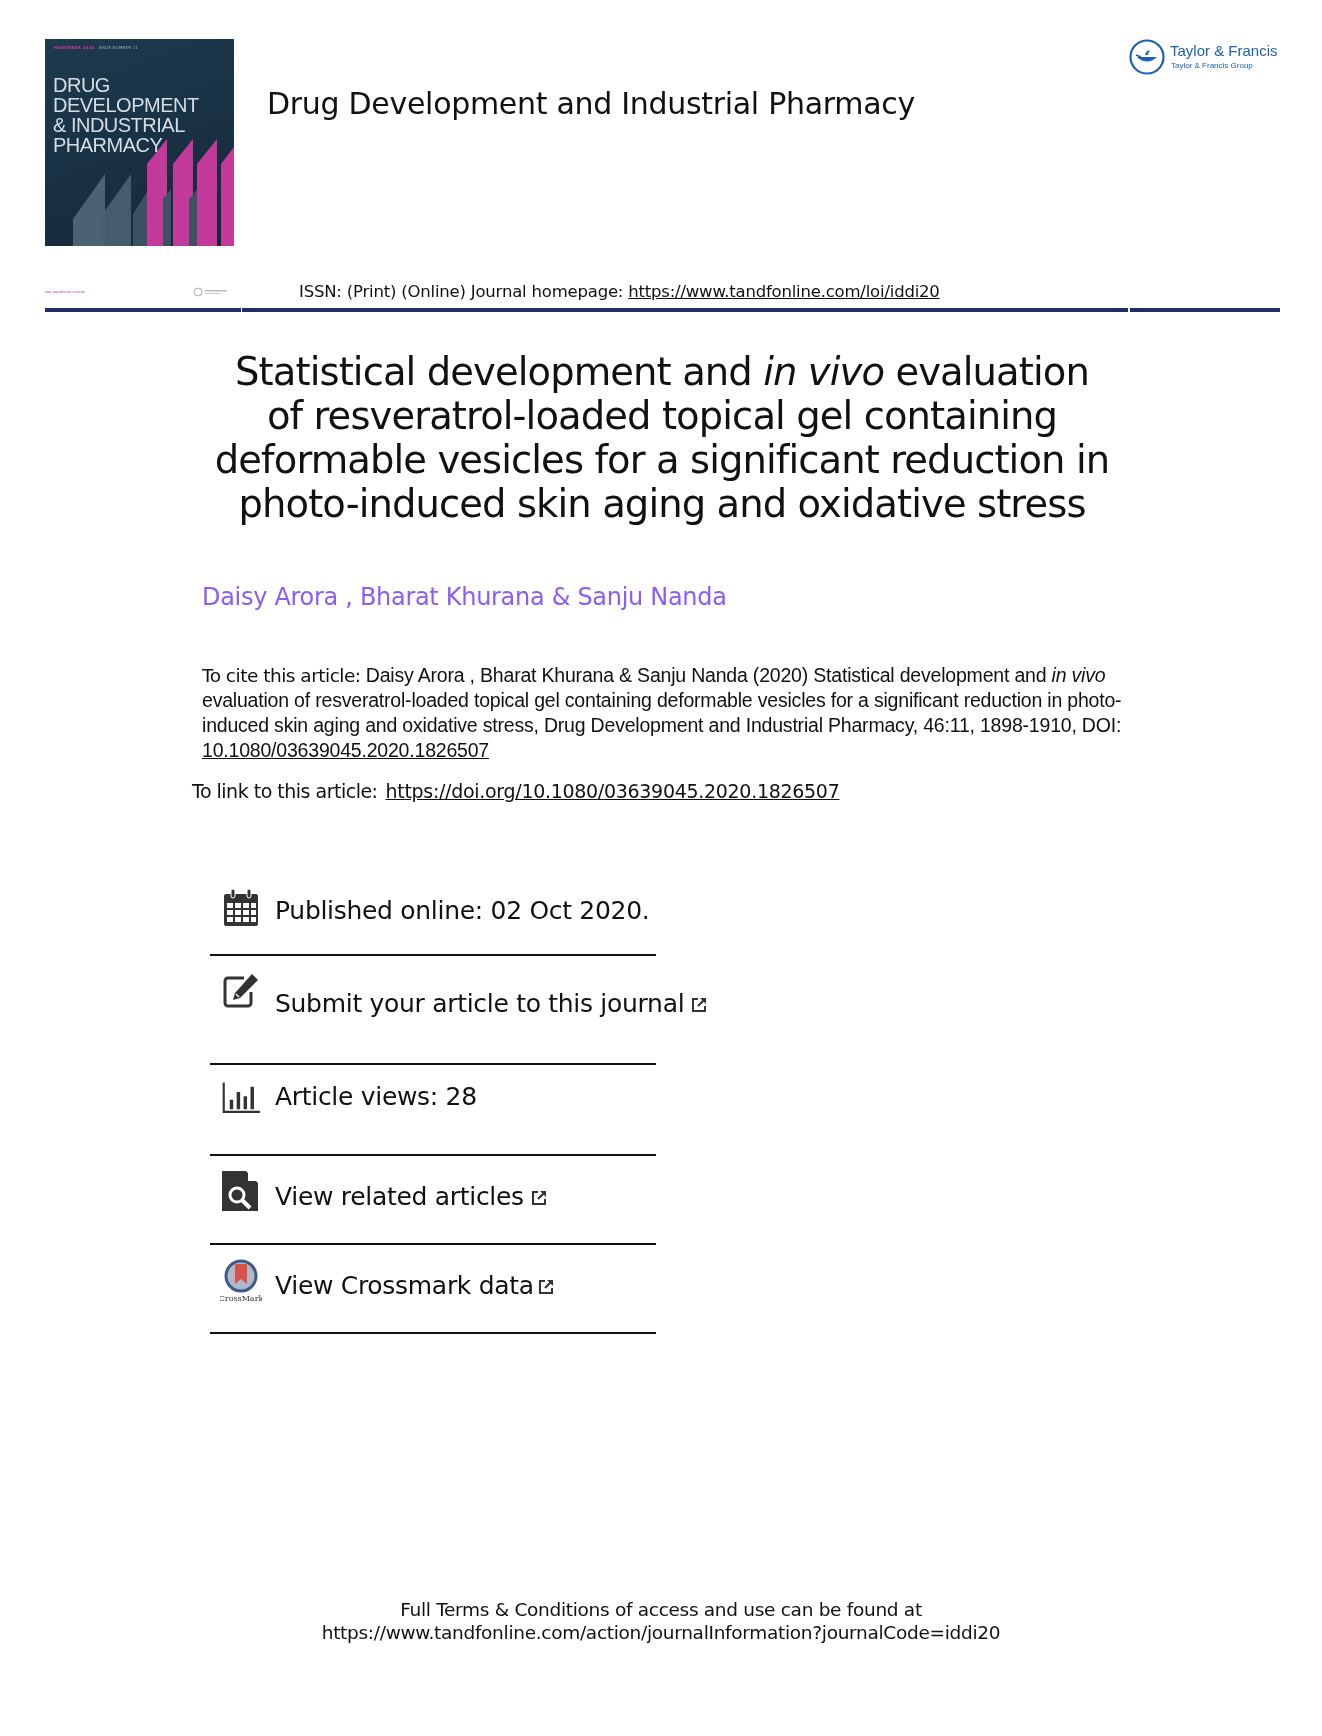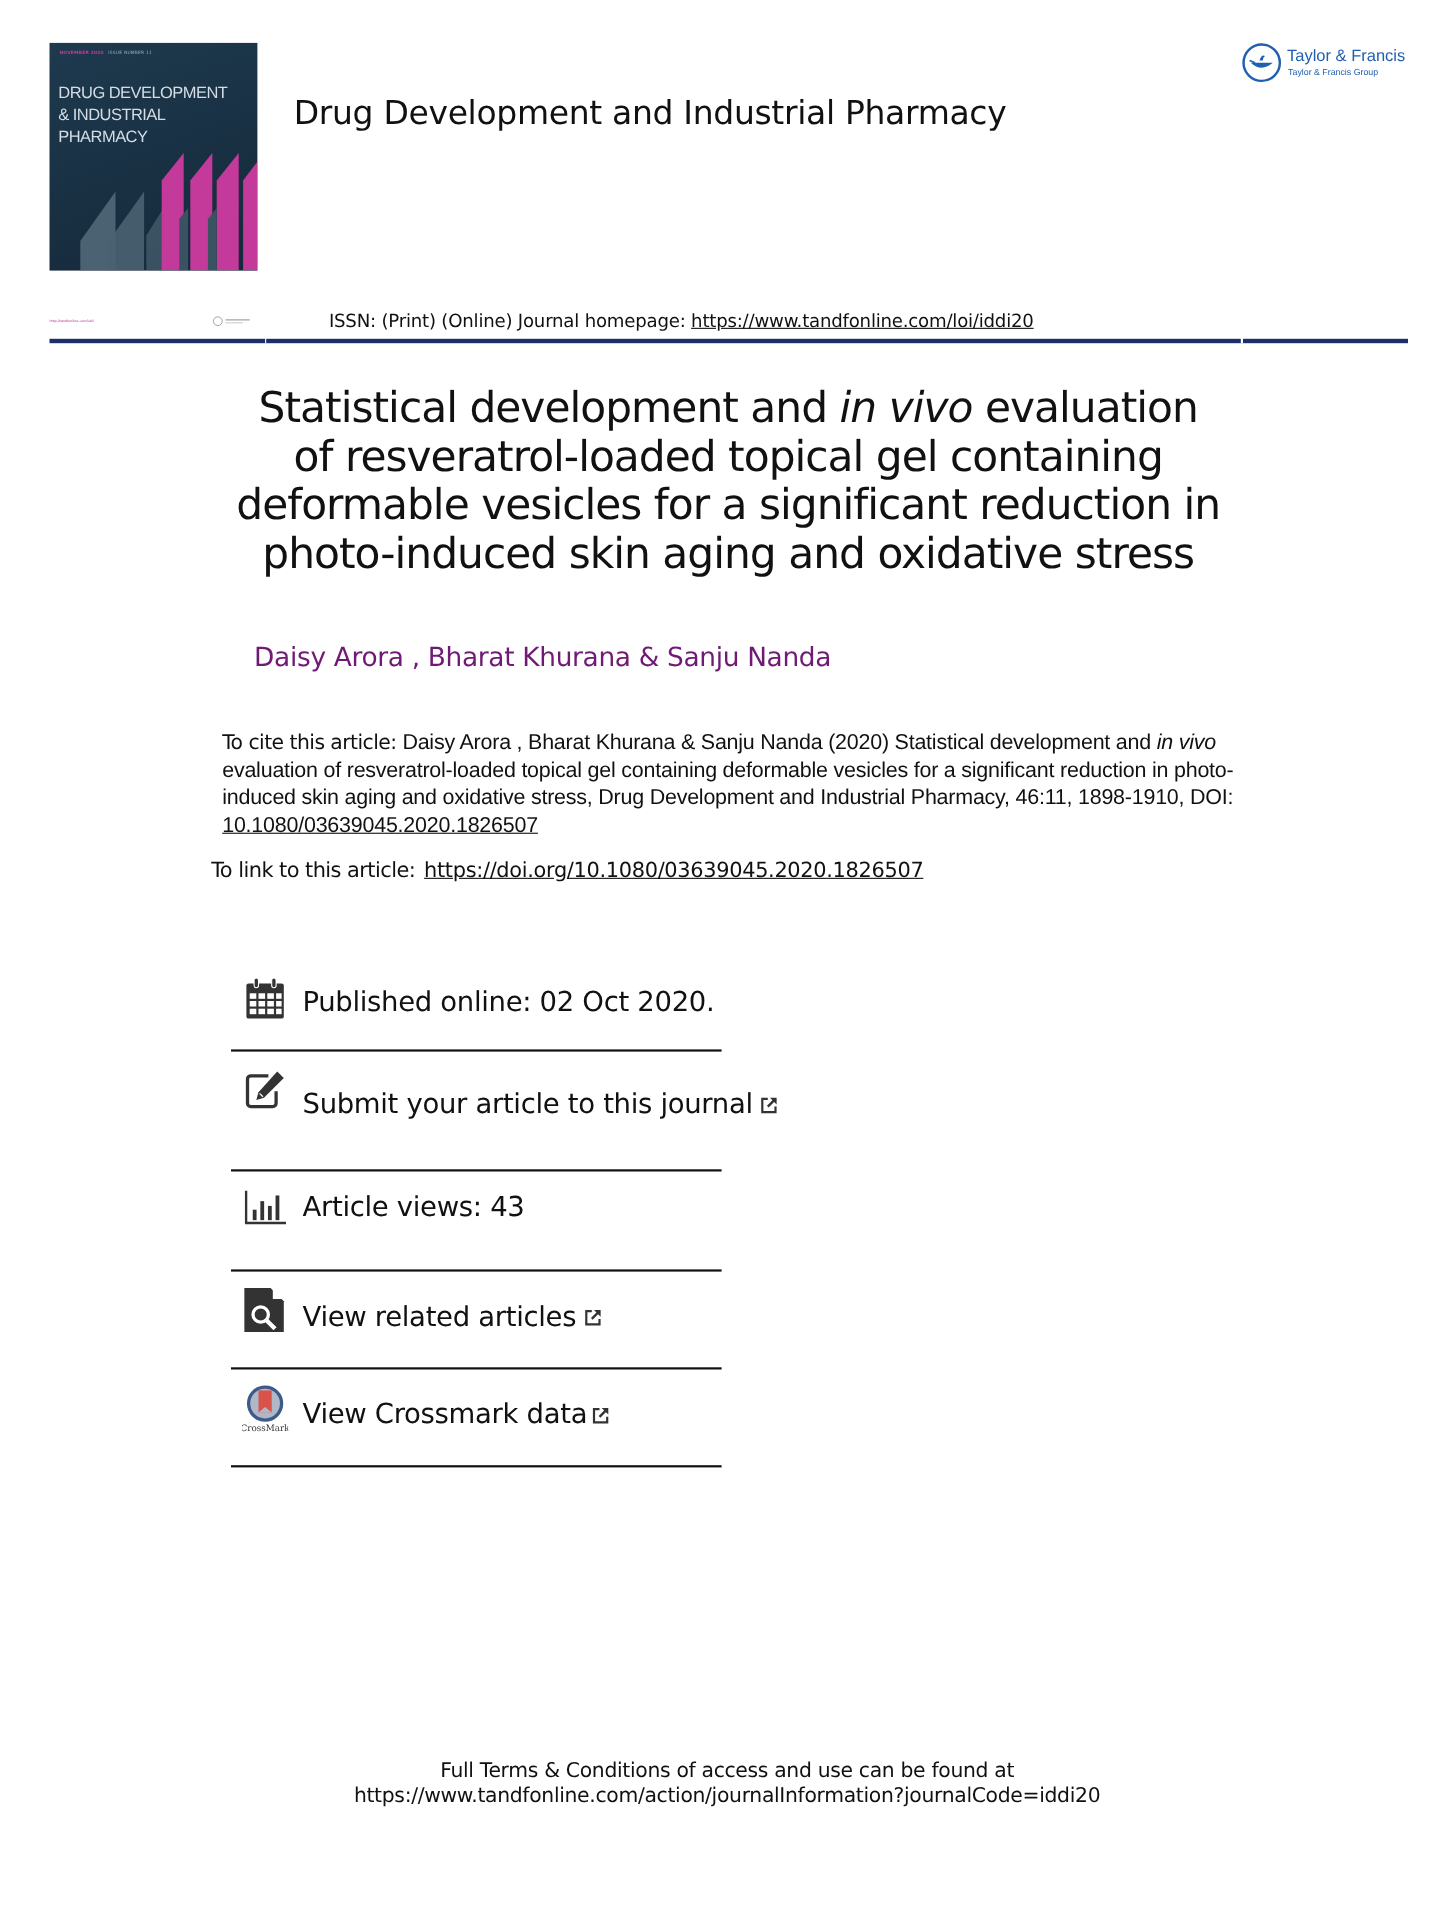--- a/index.html
+++ b/index.html
@@ -4,21 +4,21 @@
 <style>
   html, body { margin: 0; padding: 0; background: #ffffff; }
   body { width: 1322px; height: 1736px; position: relative; overflow: hidden;
          font-family: "DejaVu Sans", sans-serif; color: #111; }
   .abs { position: absolute; }
 
   
   .cover { left: 45px; top: 39px; width: 189px; height: 207px; background: linear-gradient(160deg, #1e3a4e 0%, #15283a 100%); overflow: hidden; }
   .cover .issue { position: absolute; left: 9px; top: 6px; font-size: 4px; color: #c43a9a; letter-spacing: 0.2px; }
   .cover .issue span { color: #9fb0bf; margin-left: 4px; }
-  .cover .ctitle { position: absolute; left: 8px; top: 36px; font-family: "Liberation Sans", sans-serif; font-size: 15px; line-height: 20px; color: #d4dde5; font-weight: 300; letter-spacing: -0.5px; }
+  .cover .ctitle { position: absolute; left: 8px; top: 36px; font-family: "Liberation Sans", sans-serif; font-size: 20px; line-height: 20px; color: #d4dde5; font-weight: 300; letter-spacing: -0.5px; }
   .cover svg { position: absolute; left: 0; top: 0; }
 
   .journal-name { left: 267px; top: 86px; font-size: 30px; color: #111; font-family: "DejaVu Sans", sans-serif; letter-spacing: -0.3px; }
 
   
   .tf-logo { left: 1128px; top: 38px; width: 160px; height: 40px; }
   .tf-logo .tf-main { position: absolute; left: 42px; top: 4px; font-size: 15px; color: #2060b0; font-family: "Liberation Sans", sans-serif; }
   .tf-logo .tf-sub { position: absolute; left: 43px; top: 23px; font-size: 8px; color: #2060b0; font-family: "Liberation Sans", sans-serif; }
 
   
@@ -27,21 +27,21 @@
   .issn { left: 267px; top: 282px; font-size: 16.5px; font-family: "DejaVu Sans", sans-serif; color: #111; letter-spacing: -0.2px; margin-left: 32px; }
   .issn a { color: #111; text-decoration: underline; }
   .rule-main { left: 45px; top: 308px; width: 1235px; height: 4px; background: #1d2e6b; }
   .rule-gap1 { left: 241px; top: 306px; width: 1px; height: 6px; background: #fff; }
   .rule-gap2 { left: 1128px; top: 306px; width: 2px; height: 6px; background: #fff; }
 
   
   .title { left: 202px; top: 350px; width: 920px; font-size: 38.5px; line-height: 44px; font-family: "DejaVu Sans", sans-serif; color: #111; letter-spacing: -0.9px; font-weight: 500; }
   .title .line { display: block; white-space: nowrap; text-align: center; }
 
-  .authors { left: 202px; top: 583px; font-size: 24px; font-family: "DejaVu Sans", sans-serif; color: #701a75; letter-spacing: -0.3px; margin-left: 29px; }
+  .authors { left: 202px; top: 583px; font-size: 24px; font-family: "DejaVu Sans", sans-serif; color: #8b5cf6; letter-spacing: -0.3px; }
 
   .cite { left: 202px; top: 663px; width: 920px; font-family: "Liberation Sans", sans-serif; font-size: 19.5px; line-height: 25px; color: #111; letter-spacing: -0.2px; }
   .cite .lbl { font-family: "DejaVu Sans", sans-serif; font-size: 18.5px; letter-spacing: -0.5px; }
   .cite a { color: #111; text-decoration: underline; }
 
   .link { left: 192px; top: 780px; font-size: 19px; color: #111; }
   .link .lbl { font-family: "DejaVu Sans", sans-serif; letter-spacing: -0.5px; }
   .link a { font-family: "DejaVu Sans", sans-serif; color: #111; text-decoration: underline; margin-left: 8px; letter-spacing: -0.3px; }
 
   
@@ -158,21 +158,21 @@
   </div>
 
   <div class="meta-row" style="height:91px;">
     <svg class="ico" style="top:13px;" viewBox="0 0 44 36">
       <path d="M2 0 V34 H44" fill="none" stroke="#333" stroke-width="2.5"></path>
       <rect x="9" y="20" width="4" height="11" fill="#333"></rect>
       <rect x="17" y="11" width="4" height="20" fill="#333"></rect>
       <rect x="25" y="16" width="4" height="15" fill="#333"></rect>
       <rect x="33" y="5" width="4" height="26" fill="#333"></rect>
     </svg>
-    <span class="txt" style="top:17px;">Article views: 43</span>
+    <span class="txt" style="top:17px;">Article views: 28</span>
   </div>
 
   <div class="meta-row" style="height:89px;">
     <svg class="ico" style="top:15px;" viewBox="0 0 38 40">
       <path d="M0 0 H24 L36 12 V40 H0 Z" fill="#333"></path>
       <path d="M26 0 L36 10 H26 Z" fill="#fff"></path>
       <circle cx="15" cy="24" r="7" fill="none" stroke="#fff" stroke-width="3"></circle>
       <line x1="20" y1="29" x2="28" y2="37" stroke="#fff" stroke-width="4"></line>
     </svg>
     <span class="txt" style="top:26px;text-align:center;"><span>View related articles</span><svg class="ext" viewBox="0 0 18 18">

